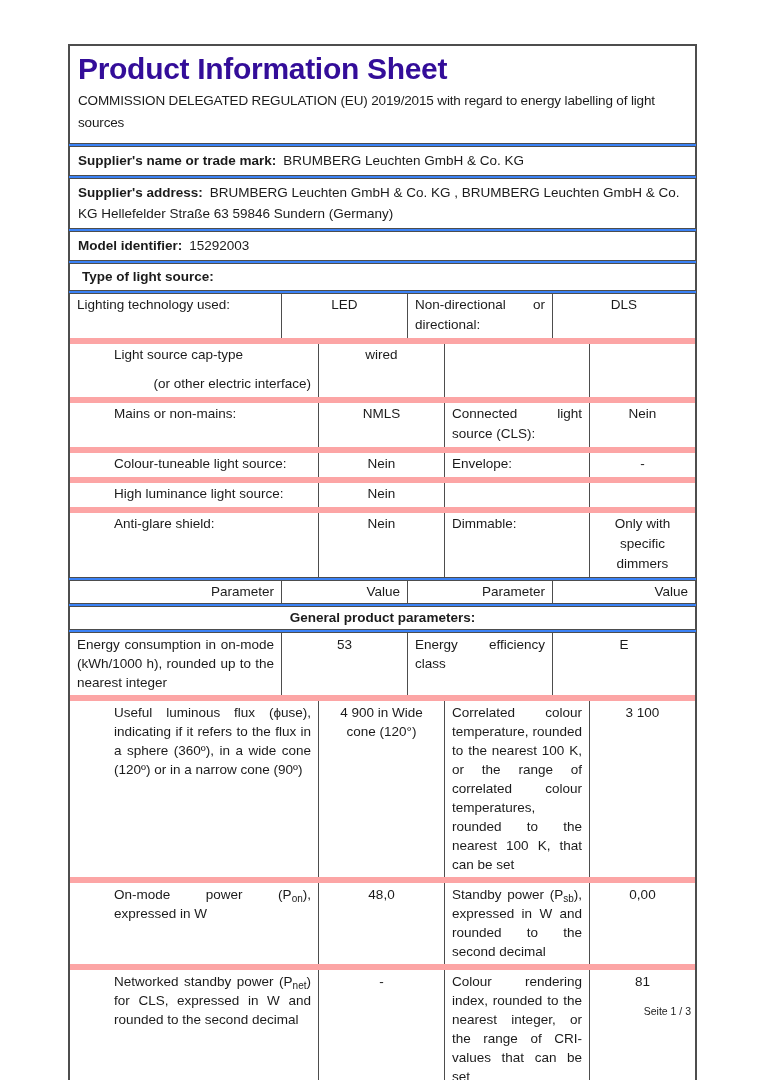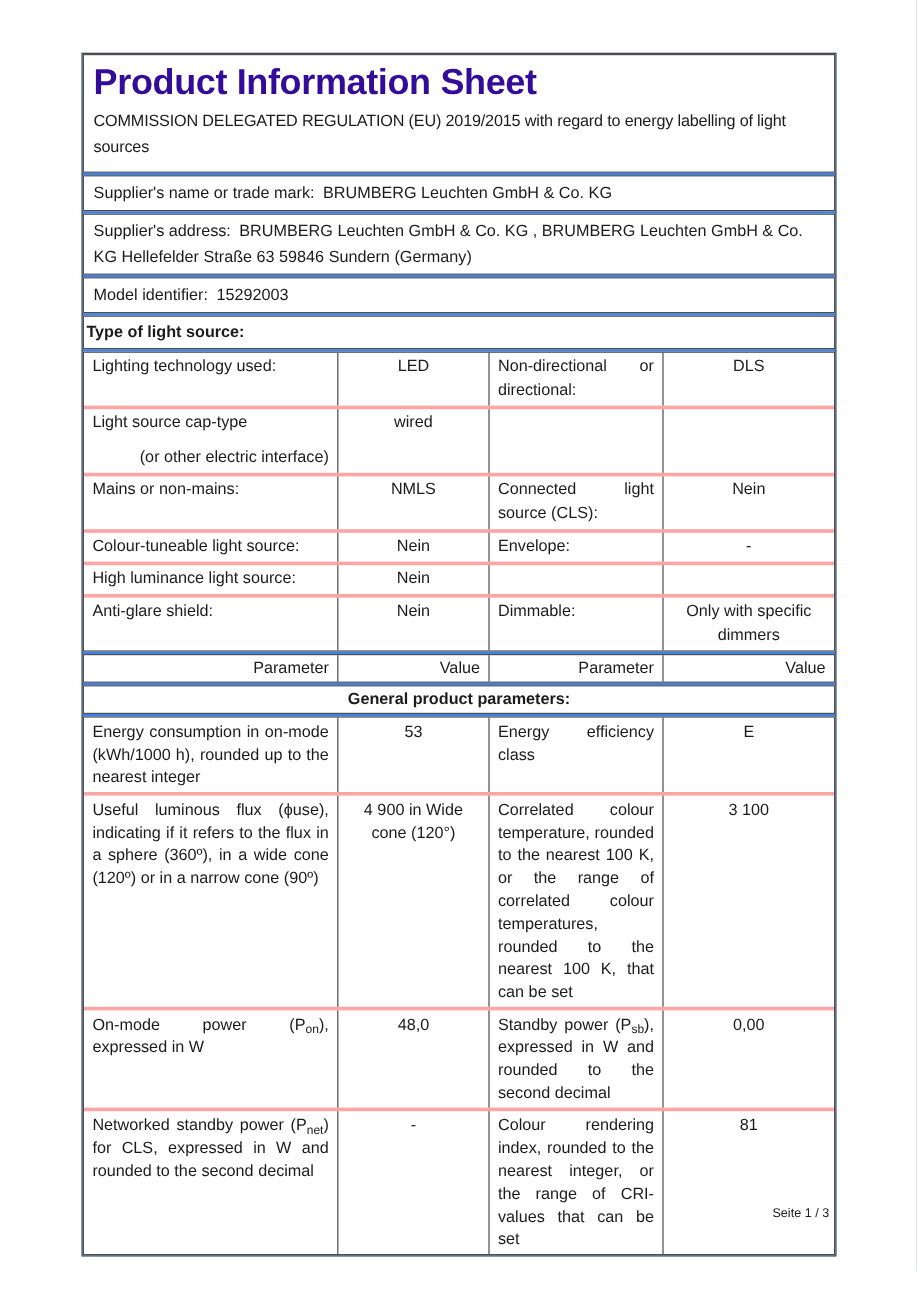--- a/index.html
+++ b/index.html
@@ -17,27 +17,27 @@
   .sec + .sec { margin-top:2px; }
 
   .title-sec { padding:4px 8px 9px 8px; }
   .doc-title {
     margin:0; font-size:30px; line-height:37px; font-weight:bold;
     color:#330D99; letter-spacing:-0.3px;
   }
   .reg-text { margin:3px 0 0 0; font-size:13.5px; line-height:22px; letter-spacing:-0.15px; }
 
   .kv { padding:3px 8px 4px 8px; }
-  .kv b { font-weight:normal; }
+  .kv b { font-weight:bold; }
   .kv .val { margin-left:7px; }
 
-  .type-head { padding:2px 8px 3px 2px; font-weight:bold; }
+  .type-head { padding:2px 8px 3px 12px; font-weight:bold; }
 
   .grid .grow { display:grid; grid-template-columns:211px 126px 145px 1fr; }
-  .grow + .grow { border-top:3px solid #fca5a5; }
+  .grow + .grow { border-top:6px solid #fca5a5;padding-left:37px; }
   .c { padding:0 7px 3px 7px; box-sizing:border-box; }
   .c + .c { border-left:1px solid #4d4d4d; }
   .c2, .c4 { text-align:center; }
   .just { text-align:justify; }
   .type-grid { line-height:20px; }
   .type-grid .c { padding-top:1px; }
   .param-grid { line-height:19px; }
   .param-grid .c { padding-top:2px; }
 
   .center-head { text-align:center; font-weight:bold; padding:1px 8px 2px 8px; line-height:19px; }

